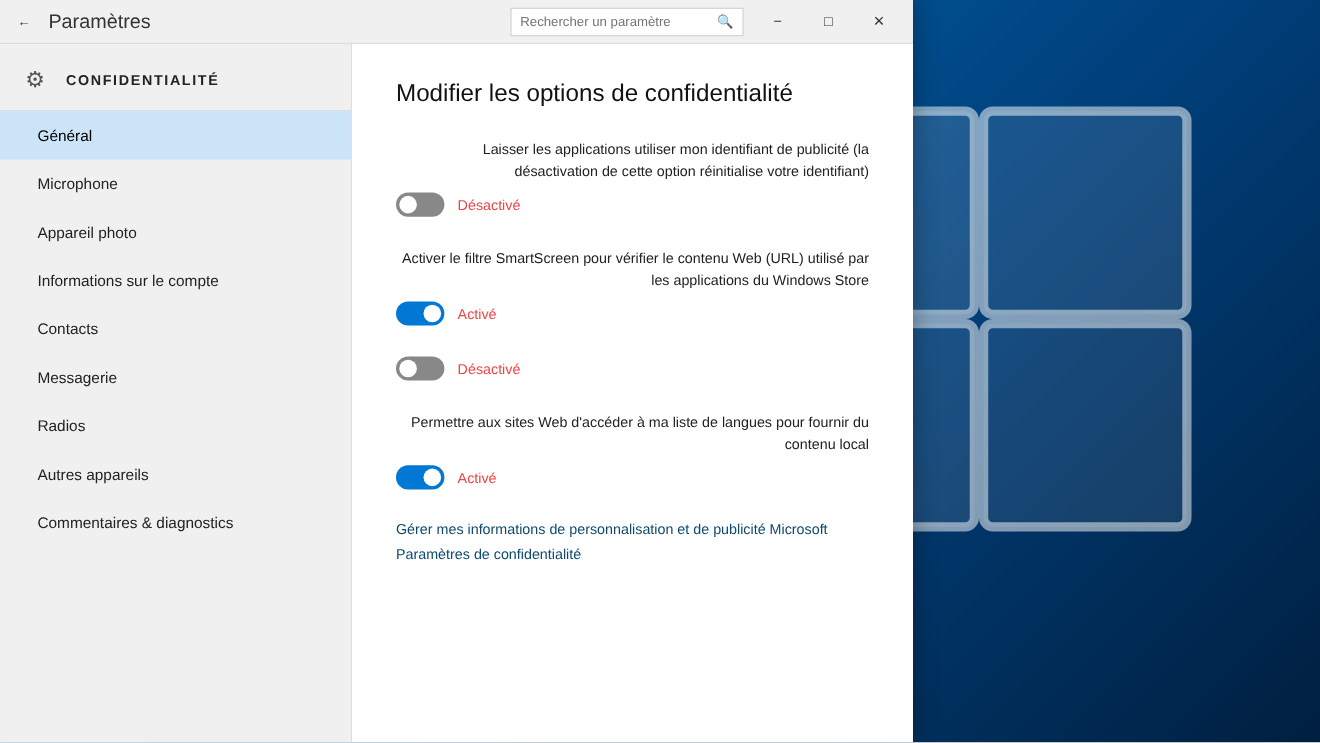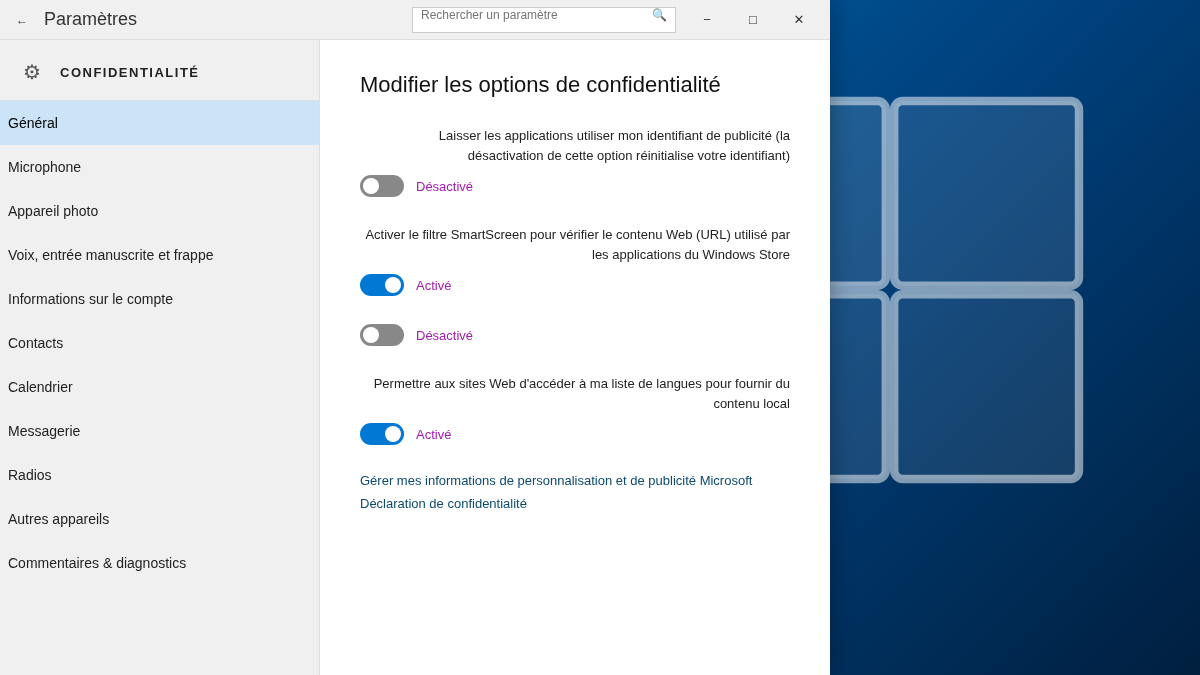--- a/index.html
+++ b/index.html
@@ -81,24 +81,24 @@
       margin-left: 8px;
     }
 
     .title-bar-search {
       margin-left: auto;
       margin-right: 8px;
     }
 
     .search-box {
       display: flex;
-      align-items: flex-start;
+      align-items: center;
       background: #fff;
       border: 1px solid #ccc;
-      width: 264px;
+      width: 212px;
       height: 26px;
       padding: 0 8px;
     }
 
     .search-input {
       border: none;
       outline: none;
       font-size: 12px;
       color: #999;
       flex: 1;
@@ -166,21 +166,21 @@
     .sidebar-title {
       font-size: 13px;
       font-weight: 700;
       letter-spacing: 1.5px;
       color: #222;
       text-transform: uppercase;
       text-align: right;
     }
 
     .sidebar-item {
-      padding: 14px 8px;
+      padding: 14px 34px;
       cursor: pointer;
       font-size: 14px;
       color: #222;
       border-bottom: none;
     }
 
     .sidebar-item.active {
       background: #cce4f7;
       color: #000;
       font-weight: 400;
@@ -250,21 +250,21 @@
 
     .toggle-thumb {
       width: 16px;
       height: 16px;
       border-radius: 50%;
       background: #fff;
     }
 
     .toggle-label {
       font-size: 13px;
-      color: #a21caf;
+      color: #ef4444;
     }
 
     .link-blue {
       color: #0c4a6e;
       font-size: 13px;
       cursor: pointer;
       text-decoration: none;
       display: block;
       margin-bottom: 8px;
     }
@@ -339,24 +339,22 @@
       <div class="sidebar">
         <div class="sidebar-header">
           <div class="gear-icon-container">⚙</div>
           <span class="sidebar-title">CONFIDENTIALITÉ</span>
         </div>
 
         <div id="sidebar-items">
             <div class="sidebar-item active">Général</div>
             <div class="sidebar-item">Microphone</div>
             <div class="sidebar-item">Appareil photo</div>
-            <div class="sidebar-item">Voix, entrée manuscrite et frappe</div>
             <div class="sidebar-item">Informations sur le compte</div>
             <div class="sidebar-item">Contacts</div>
-            <div class="sidebar-item">Calendrier</div>
             <div class="sidebar-item">Messagerie</div>
             <div class="sidebar-item">Radios</div>
             <div class="sidebar-item">Autres appareils</div>
             <div class="sidebar-item">Commentaires &amp; diagnostics</div>
           </div>
       </div>
 
       <div class="content-wrapper">
         <div class="content">
           <h1 class="content-title">Modifier les options de confidentialité</h1>
@@ -402,19 +400,19 @@
                       <div class="toggle-thumb"></div>
                     </div>
                   </div>
                   <span class="toggle-label">Activé</span>
                 </div>
               </div>
             </div>
 
           <div id="links-container">
               <a href="#" class="link-blue">Gérer mes informations de personnalisation et de publicité Microsoft</a>
-              <a href="#" class="link-blue">Déclaration de confidentialité</a>
+              <a href="#" class="link-blue">Paramètres de confidentialité</a>
             </div>
         </div>
       </div>
     </div>
   </div>
 </div>
 
 </body></html>

